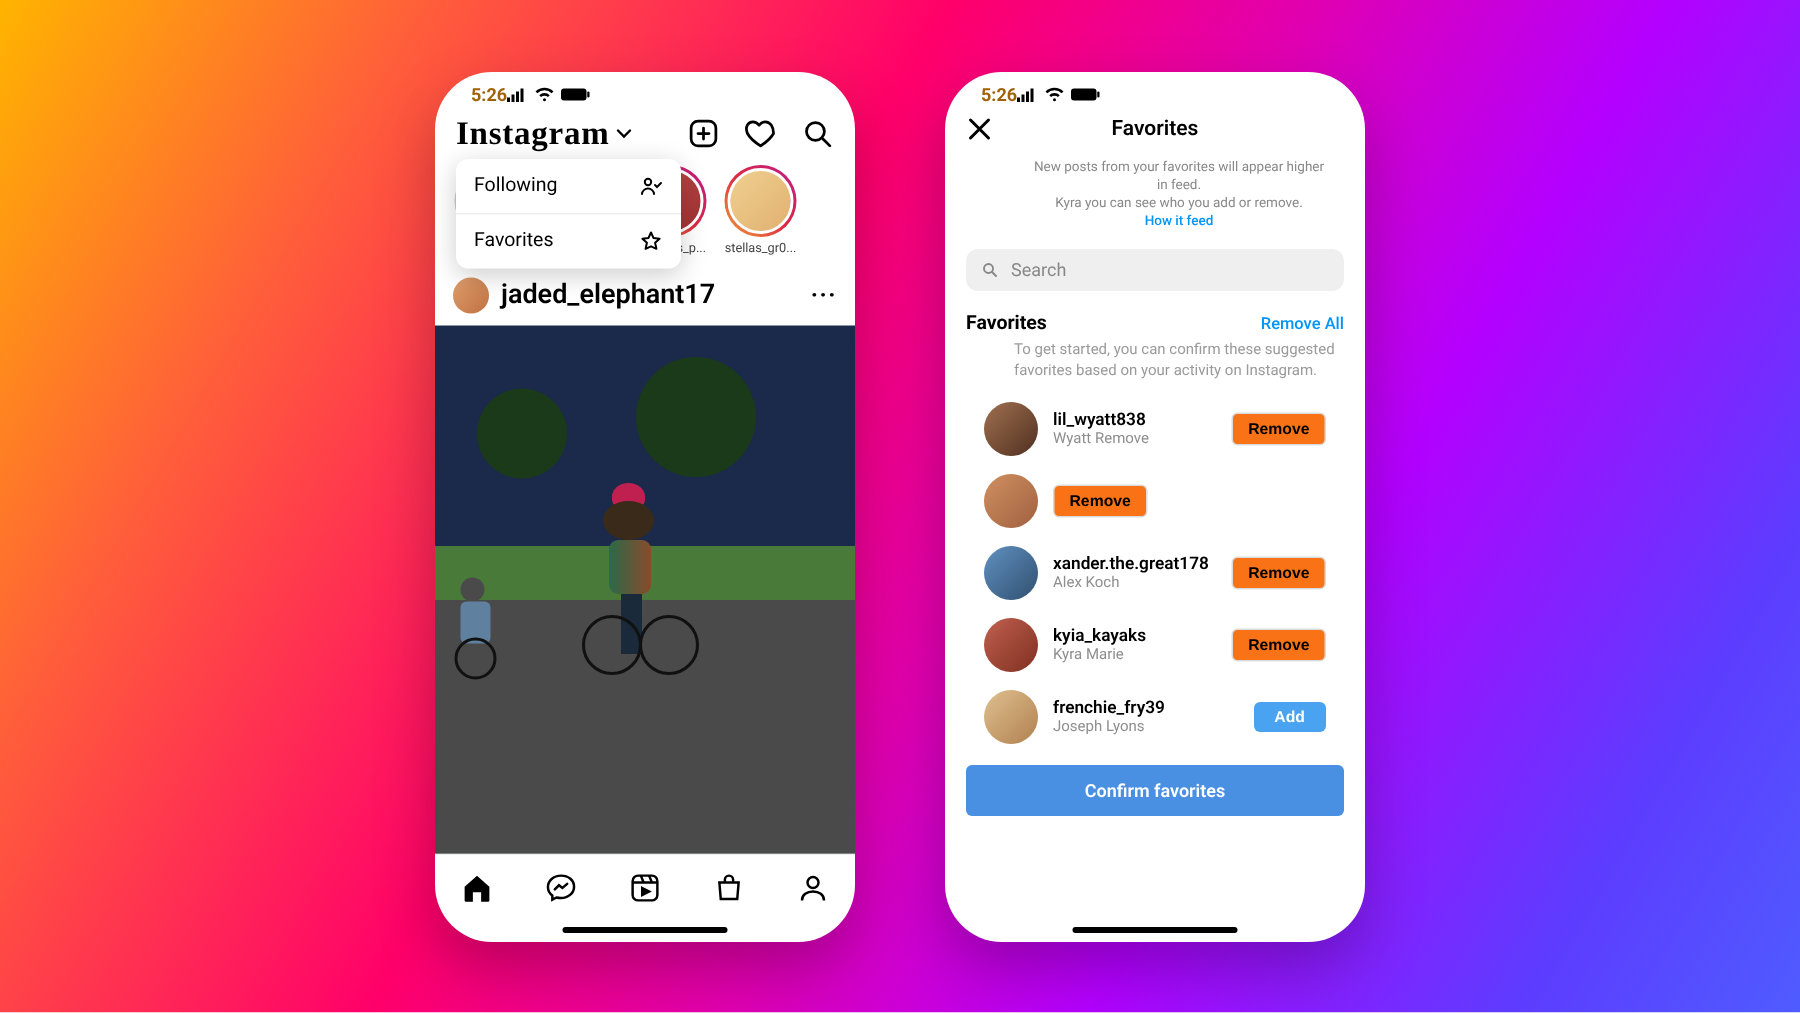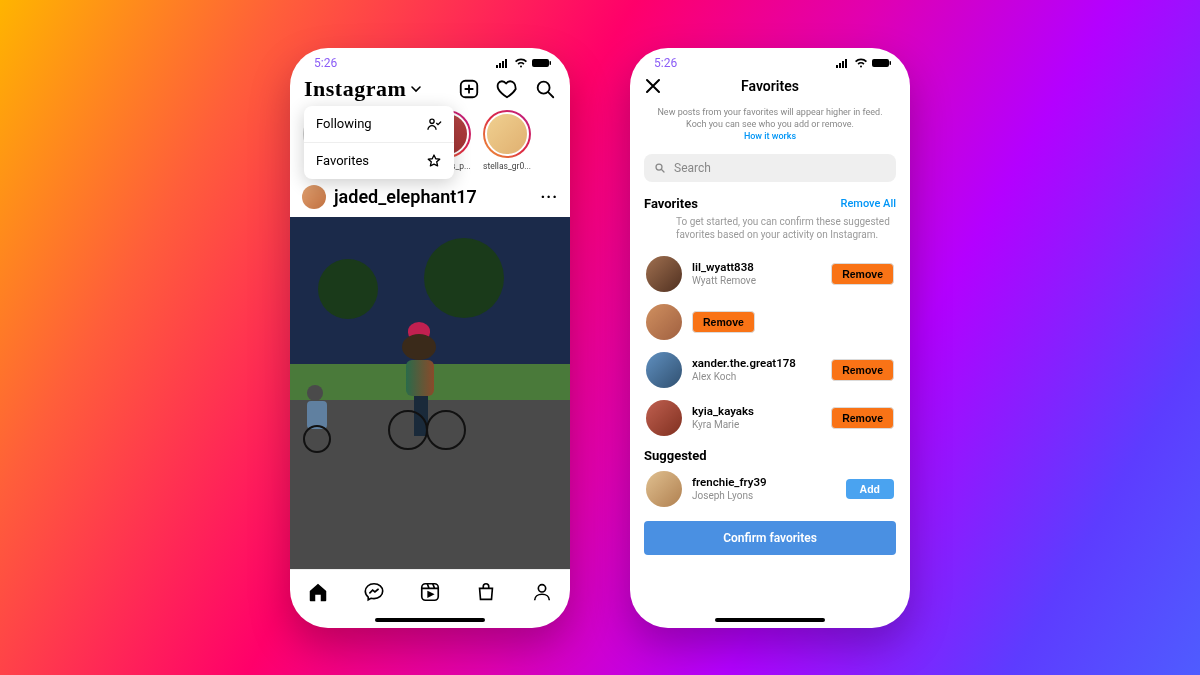--- a/index.html
+++ b/index.html
@@ -1,18 +1,18 @@
 <!DOCTYPE html>
 <html><head>
 <meta charset="utf-8">
 <style>
   html,body{margin:0;padding:0;width:1200px;height:675px;overflow:hidden;font-family:-apple-system,BlinkMacSystemFont,"Segoe UI",Roboto,Helvetica,Arial,sans-serif;}
   .bg{width:1200px;height:675px;background:linear-gradient(120deg,#ffb400 0%,#ff5e3a 18%,#ff006a 40%,#e100b0 55%,#b400ff 70%,#5d3cff 88%,#4f5cff 100%);display:flex;justify-content:center;align-items:center;gap:60px;}
   .phone{width:280px;height:580px;background:#fff;border-radius:38px;box-shadow:0 18px 40px rgba(0,0,0,.25);position:relative;overflow:hidden;display:flex;flex-direction:column;}
-  .statusbar{display:flex;justify-content:space-between;align-items:center;padding:8px 18px 0 24px;font-size:12px;font-weight:400;color:#8b5cf6;}
+  .statusbar{display:flex;align-items:center;padding:8px 18px 0 24px;font-size:12px;font-weight:700;color:#a16207;}
   .sb-right{display:flex;gap:4px;align-items:center;}
   .homebar{position:absolute;bottom:6px;left:50%;transform:translateX(-50%);width:110px;height:4px;background:#000;border-radius:3px;}
   .ig-header{display:flex;align-items:center;padding:6px 14px 4px;}
   .ig-logo{font-family:"Brush Script MT","Segoe Script",cursive;font-size:22px;font-weight:700;letter-spacing:.5px;color:#000;display:flex;align-items:center;gap:4px;}
   .ig-actions{margin-left:auto;display:flex;gap:16px;align-items:center;}
   .icon{width:22px;height:22px;display:flex;align-items:center;justify-content:center;}
   .dropdown{position:absolute;top:58px;left:14px;width:150px;background:#fff;border-radius:8px;box-shadow:0 4px 18px rgba(0,0,0,.2);z-index:5;overflow:hidden;}
   .dropdown-item{display:flex;align-items:center;justify-content:space-between;padding:10px 12px;font-size:13px;color:#000;}
   .dropdown-item + .dropdown-item{border-top:1px solid #eee;}
   .stories{display:flex;gap:10px;padding:4px 12px 6px;align-items:flex-start;}
@@ -33,28 +33,28 @@
   .hair{width:34px;height:26px;background:#3a2a1a;border-radius:50%;margin-top:-6px;margin-left:-6px;}
   .body{width:28px;height:36px;background:linear-gradient(90deg,#2a6a4a,#8a4a2a);margin-left:-2px;border-radius:6px;}
   .legs{width:14px;height:40px;background:#1a2a3a;margin-left:6px;}
   .wheel{position:absolute;width:36px;height:36px;border:2px solid #111;border-radius:50%;}
   .rider2{position:absolute;top:48%;left:6%;}
   .tabbar{height:44px;border-top:1px solid #eee;display:flex;justify-content:space-around;align-items:center;padding-bottom:14px;}
   
   .p2-header{display:flex;align-items:center;justify-content:center;position:relative;padding:8px 14px;}
   .p2-close{position:absolute;left:14px;}
   .p2-title{font-size:14px;font-weight:600;}
-  .info{font-size:9px;color:#888;text-align:center;padding:4px 24px;line-height:1.35;}
+  .info{font-size:9px;color:#888;text-align:center;padding:4px 24px;line-height:1.35;margin-left:32px;}
   .info-link{color:#0095f6;font-weight:500;}
   .search{margin:8px 14px;background:#efefef;border-radius:8px;padding:7px 10px;display:flex;align-items:center;gap:8px;font-size:12px;color:#888;}
   .section-head{display:flex;justify-content:space-between;align-items:center;padding:6px 14px 2px;}
   .section-title{font-size:13px;font-weight:700;color:#000;}
   .remove-all{font-size:11px;color:#0095f6;font-weight:500;margin-left:35px;}
   .hint{font-size:10px;color:#9a9a9a;padding:2px 14px 8px;line-height:1.35;margin-left:32px;}
-  .row{display:flex;align-items:center;padding:6px 16px;gap:10px;}
+  .row{display:flex;align-items:center;padding:6px 26px;gap:10px;}
   .row-av{width:36px;height:36px;border-radius:50%;flex:none;}
   .row-text{flex:1;min-width:0;}
   .row-user{font-size:11.5px;font-weight:600;color:#000;line-height:1.2;}
   .row-name{font-size:10px;color:#8e8e8e;line-height:1.2;}
   .btn-outline{border:1px solid #dbdbdb;background:#f97316;border-radius:4px;padding:4px 10px;font-size:10.5px;font-weight:600;color:#000;}
   .btn-add{background:#4aa3f0;color:#fff;border:none;border-radius:4px;padding:4px 14px;font-size:10.5px;font-weight:600;}
   .confirm{margin:8px 14px 0;background:#4a90e2;color:#fff;text-align:center;padding:10px;border-radius:4px;font-size:12px;font-weight:600;}
   svg{display:block;}
 </style>
 </head>
@@ -237,22 +237,22 @@
       <span class="p2-close">
         <svg width="18" height="18" viewBox="0 0 18 18">
             <path d="M3 3l12 12M15 3L3 15" stroke="#000" stroke-width="2" stroke-linecap="round"></path>
           </svg>
       </span>
       <span class="p2-title">Favorites</span>
     </div>
 
     <div class="info">
       <div>New posts from your favorites will appear higher in feed.</div>
-      <div>Koch you can see who you add or remove.</div>
-      <div class="info-link">How it works</div>
+      <div>Kyra you can see who you add or remove.</div>
+      <div class="info-link">How it feed</div>
     </div>
 
     <div class="search">
       <svg width="12" height="12" viewBox="0 0 24 24" fill="none" stroke="#888" stroke-width="2.5">
           <circle cx="10" cy="10" r="6"></circle>
           <path d="M15 15l5 5" stroke-linecap="round"></path>
         </svg>
       <span>Search</span>
     </div>
 
@@ -284,23 +284,20 @@
     </div>
     <div class="row">
       <div class="row-av" style="background:linear-gradient(135deg,#c06050,#803020)"></div>
       <div class="row-text">
         <div class="row-user">kyia_kayaks</div>
         <div class="row-name">Kyra Marie</div>
       </div>
       <button class="btn-outline">Remove</button>
     </div>
 
-    <div class="section-head">
-      <span class="section-title">Suggested</span>
-    </div>
 
     <div class="row">
       <div class="row-av" style="background:linear-gradient(135deg,#e0c090,#b08050)"></div>
       <div class="row-text">
         <div class="row-user">frenchie_fry39</div>
         <div class="row-name">Joseph Lyons</div>
       </div>
       <button class="btn-add">Add</button>
     </div>
 

